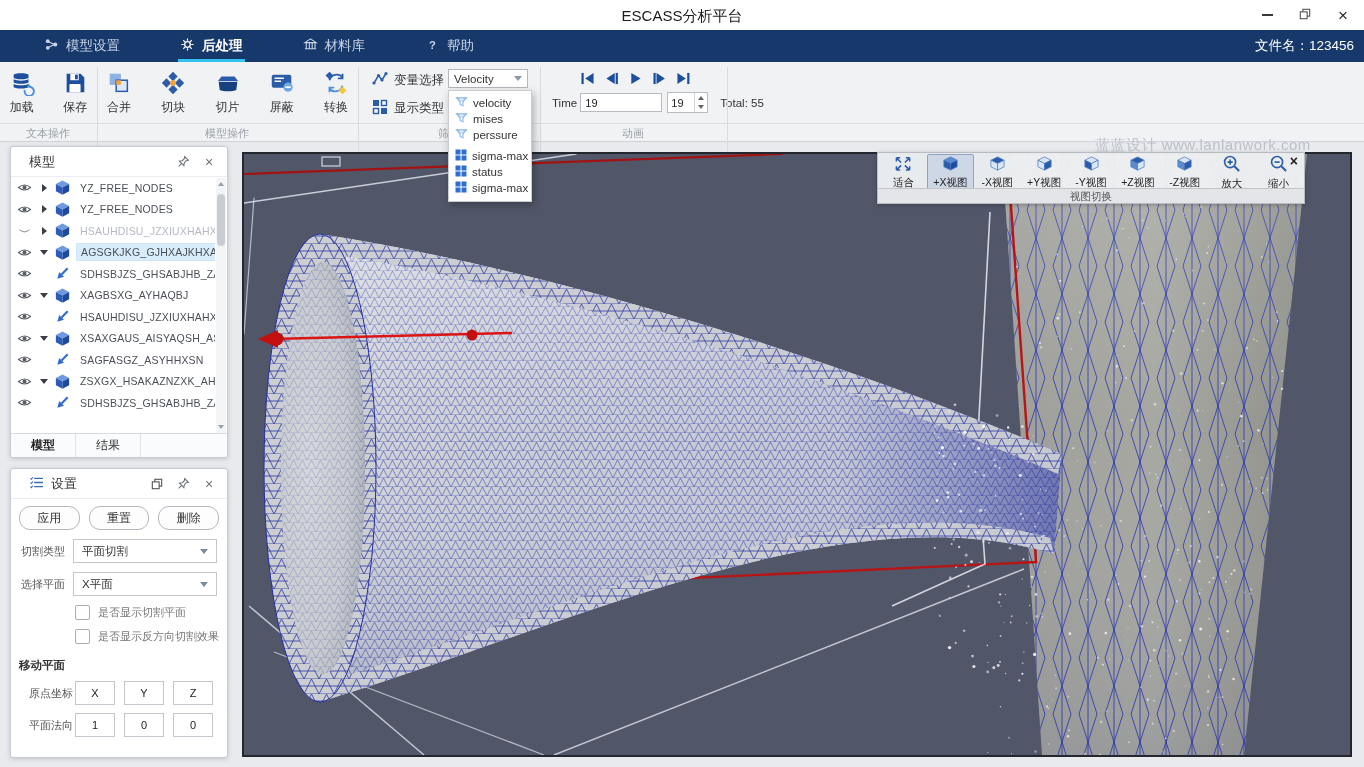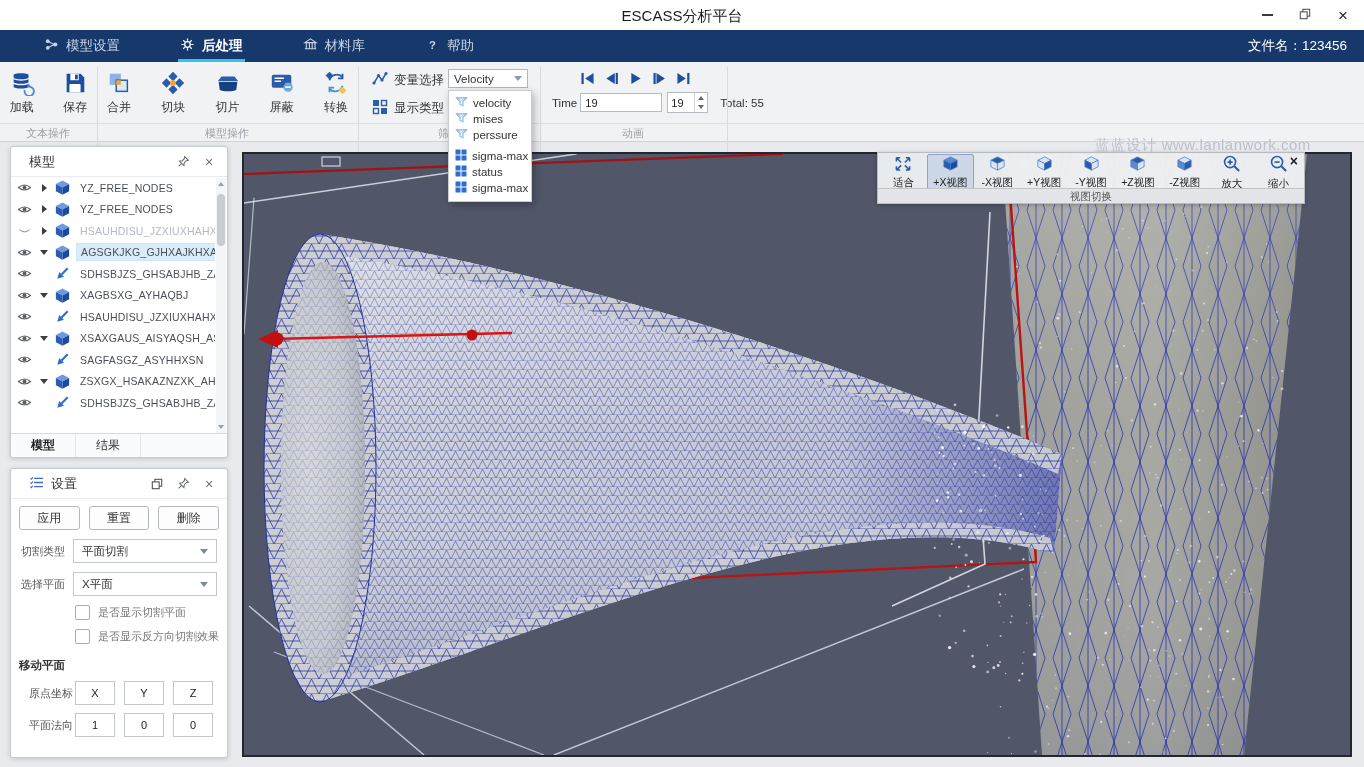--- a/index.html
+++ b/index.html
@@ -11,21 +11,21 @@
   .win-controls{position:absolute;right:10px;top:0;height:30px;display:flex;align-items:center;gap:16px;}
   .win-btn{width:22px;height:22px;display:flex;align-items:center;justify-content:center;cursor:pointer;}
   .glyph-min{display:block;width:11px;height:0;border-top:2px solid #3a3a3a;}
   .glyph-close{font-size:17px;color:#2a2a2a;line-height:1;}
   
   .menubar{position:absolute;left:0;top:30px;width:1364px;height:32px;background:#17386b;display:flex;align-items:stretch;}
   #menu-items{display:flex;margin-left:30px;}
   .menu-item{position:relative;display:flex;align-items:center;gap:7px;padding:0 14px;margin-right:32px;color:#c9d4e6;font-size:13.5px;cursor:pointer;}
   .menu-item.active{color:#ffffff;font-weight:bold;}
   .menu-item.active::after{content:"";position:absolute;left:12px;right:12px;bottom:0;height:3px;background:#33c1f0;}
-  .filename{margin-left:auto;display:flex;align-items:center;padding-right:17px;color:#ffffff;font-size:13.5px;}
+  .filename{margin-left:auto;display:flex;align-items:center;padding-right:10px;color:#ffffff;font-size:13.5px;}
   
   .toolbar{position:absolute;left:0;top:62px;width:1364px;height:79px;background:#f1f2f4;border-bottom:1px solid #cfd2d6;}
   .tb-group{position:absolute;top:0;height:61px;}
   .tb-sep{position:absolute;top:5px;height:112px;width:0;border-left:1px solid #d9dbdf;}
   .tb-btnrow{display:flex;justify-content:center;gap:10px;padding-top:7px;align-items:flex-end;}
   .tb-btn{display:flex;flex-direction:column;align-items:center;width:46px;cursor:pointer;}
   .tb-btn .ticon{height:28px;display:flex;align-items:center;justify-content:center;}
   .tb-btn .blabel{font-size:12px;color:#333;margin-top:2px;white-space:nowrap;}
   .tb-captions{position:absolute;left:0;top:61px;width:1364px;height:18px;border-top:1px solid #dcdee2;}
   .cap{position:absolute;top:2px;transform:translateX(-50%);font-size:11px;color:#9aa0a8;white-space:nowrap;}
@@ -72,21 +72,21 @@
   .scroll .thumb{position:absolute;left:1px;right:1px;top:16px;height:52px;background:#c9ccd1;border-radius:4px;cursor:pointer;}
   .scroll .sarr{position:absolute;left:2px;width:0;height:0;border-left:3px solid transparent;border-right:3px solid transparent;}
   .scroll .sarr.up{top:4px;border-bottom:4px solid #9aa0a8;}
   .scroll .sarr.dn{bottom:4px;border-top:4px solid #9aa0a8;}
   .panel-tabs{position:absolute;left:0;bottom:0;width:100%;height:23px;background:#fafbfc;border-top:1px solid #d8dadd;display:flex;border-radius:0 0 3px 3px;}
   .ptab{width:64px;display:flex;align-items:center;justify-content:center;font-size:12px;color:#333;border-right:1px solid #e2e4e7;cursor:pointer;}
   .ptab.active{font-weight:bold;color:#222;}
   
   .sp-body{position:absolute;left:0;top:29px;right:0;bottom:0;}
   .sp-buttons{display:flex;gap:9px;margin:8px 8px 0 8px;}
-  .sp-btn{flex:1;height:22px;background:#fdfdfd;border:1px solid #b3b8bf;border-radius:3px;font-size:12px;color:#333;display:flex;align-items:center;justify-content:center;cursor:pointer;}
+  .sp-btn{flex:1;height:22px;background:#fdfdfd;border:1px solid #b3b8bf;border-radius:11px;font-size:12px;color:#333;display:flex;align-items:center;justify-content:center;cursor:pointer;}
   .sp-row{display:flex;align-items:center;margin:9px 10px 0 10px;}
   .sp-label{width:52px;font-size:11px;color:#555;flex:none;}
   .sp-select{flex:1;height:22px;border:1px solid #c3c7cd;background:#fff;display:flex;align-items:center;font-size:11.5px;color:#333;padding:0 8px;cursor:pointer;}
   .sp-select .dd-caret{border-top-color:#7a8aa0;}
   .cb-row{display:flex;align-items:center;margin:9px 0 0 64px;cursor:pointer;}
   .cb{width:13px;height:13px;background:#fff;border:1px solid #a8adb5;border-radius:2px;flex:none;}
   .cb-label{font-size:11px;color:#777;margin-left:8px;white-space:nowrap;}
   .sp-sec{font-size:11.5px;color:#333;margin:14px 0 0 8px;font-weight:bold;}
   .coord-row{display:flex;align-items:center;margin:8px 0 0 18px;}
   .coord-row .sp-label{width:46px;}

